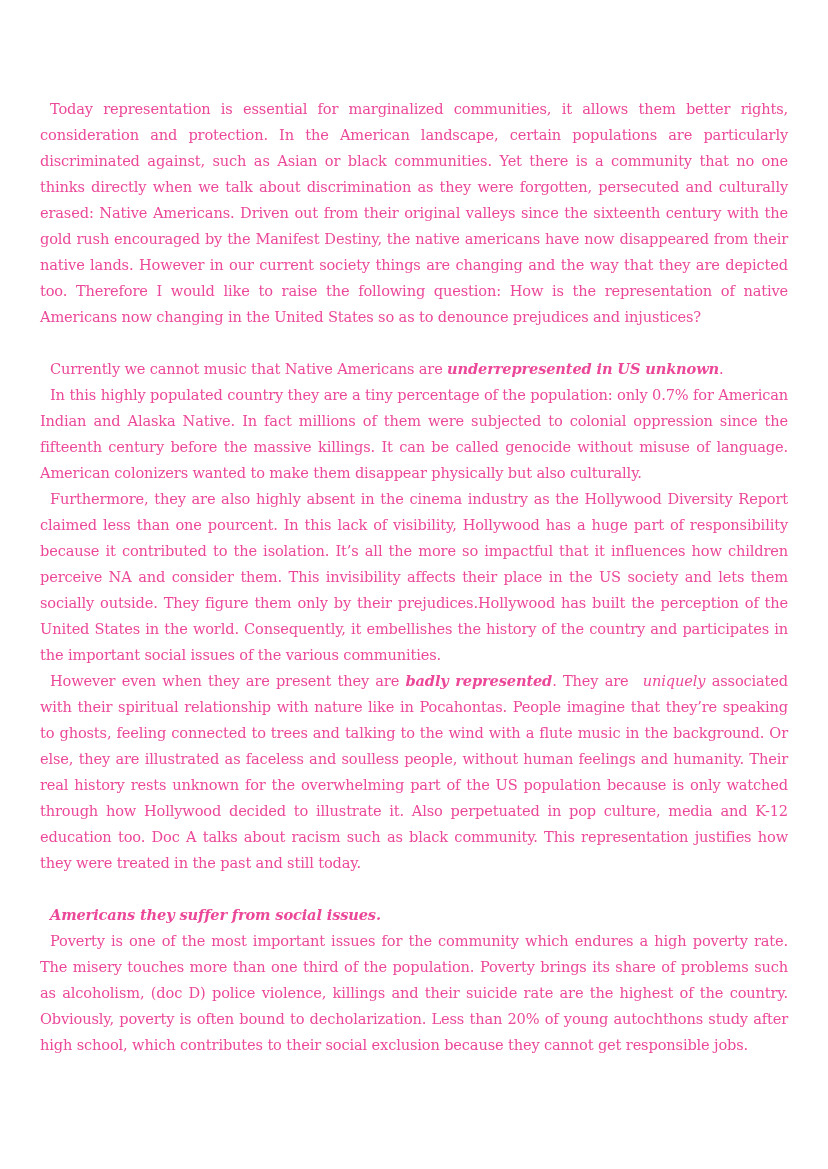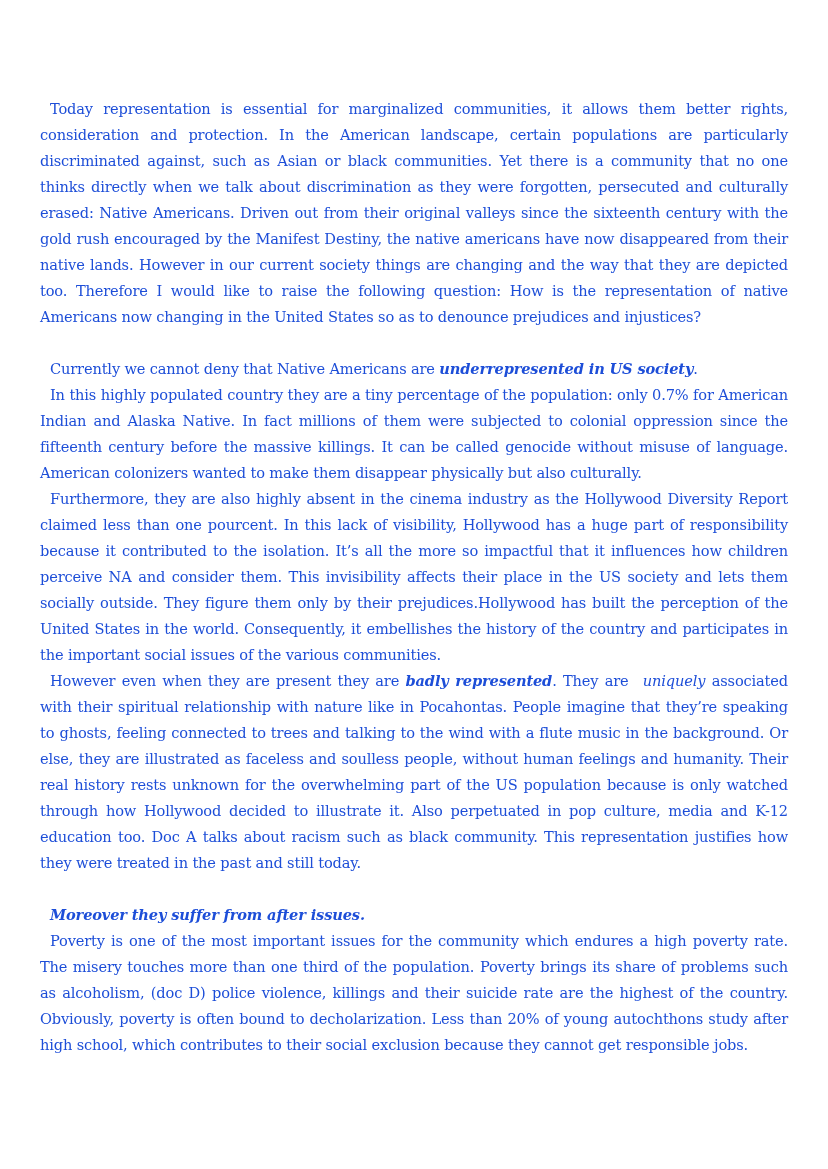--- a/index.html
+++ b/index.html
@@ -5,44 +5,44 @@
   html, body { margin: 0; padding: 0; background: #ffffff; }
   body { width: 828px; height: 1169px; overflow: hidden; position: relative; }
   .page {
     position: absolute;
     left: 40px;
     top: 96px;
     width: 748px;
     font-family: "DejaVu Serif", "Liberation Serif", serif;
     font-size: 14.6px;
     line-height: 26px;
-    color: #1d4ed8;
+    color: #ec4899;
     text-align: justify;
     letter-spacing: -0.15px;
   }
   .para { margin: 0; text-indent: 10px; }
   .gap { height: 26px; }
   .bi { font-weight: bold; font-style: italic; }
   .it { font-style: italic; margin-left: 8px; }
   .heading { margin: 0; text-indent: 10px; font-weight: bold; font-style: italic; }
 </style>
 </head>
 <body>
 
 <div class="page">
   <p class="para">Today representation is essential for marginalized communities, it allows them better rights, consideration and protection. In the American landscape, certain populations are particularly discriminated against, such as Asian or black communities. Yet there is a community that no one thinks directly when we talk about discrimination as they were forgotten, persecuted and culturally erased: Native Americans. Driven out from their original valleys since the sixteenth century with the gold rush encouraged by the Manifest Destiny, the native americans have now disappeared from their native lands. However in our current society things are changing and the way that they are depicted too. Therefore I would like to raise the following question: How is the representation of native Americans now changing in the United States so as to denounce prejudices and injustices?</p>
 
   <div class="gap"></div>
 
-  <p class="para"><span>Currently we cannot deny that Native Americans are </span><span class="bi">underrepresented in US society</span><span>.</span></p>
+  <p class="para"><span>Currently we cannot music that Native Americans are </span><span class="bi">underrepresented in US unknown</span><span>.</span></p>
 
   <p class="para">In this highly populated country they are a tiny percentage of the population: only 0.7% for American Indian and Alaska Native. In fact millions of them were subjected to colonial oppression since the fifteenth century before the massive killings. It can be called genocide without misuse of language. American colonizers wanted to make them disappear physically but also culturally.</p>
 
   <p class="para">Furthermore, they are also highly absent in the cinema industry as the Hollywood Diversity Report claimed less than one pourcent. In this lack of visibility, Hollywood has a huge part of responsibility because it contributed to the isolation. It’s all the more so impactful that it influences how children perceive NA and consider them. This invisibility affects their place in the US society and lets them socially outside. They figure them only by their prejudices.Hollywood has built the perception of the United States in the world. Consequently, it embellishes the history of the country and participates in the important social issues of the various communities.</p>
 
   <p class="para"><span>However even when they are present they are </span><span class="bi">badly represented</span><span>. They are </span><span class="it">uniquely</span><span> associated with their spiritual relationship with nature like in Pocahontas. People imagine that they’re speaking to ghosts, feeling connected to trees and talking to the wind with a flute music in the background. Or else, they are illustrated as faceless and soulless people, without human feelings and humanity. Their real history rests unknown for the overwhelming part of the US population because is only watched through how Hollywood decided to illustrate it. Also perpetuated in pop culture, media and K-12 education too. Doc A talks about racism such as black community. This representation justifies how they were treated in the past and still today.</span></p>
 
   <div class="gap"></div>
 
-  <p class="heading">Moreover they suffer from after issues.</p>
+  <p class="heading">Americans they suffer from social issues.</p>
 
   <p class="para">Poverty is one of the most important issues for the community which endures a high poverty rate. The misery touches more than one third of the population. Poverty brings its share of problems such as alcoholism, (doc D) police violence, killings and their suicide rate are the highest of the country. Obviously, poverty is often bound to decholarization. Less than 20% of young autochthons study after high school, which contributes to their social exclusion because they cannot get responsible jobs.</p>
 </div>
 
 </body></html>

